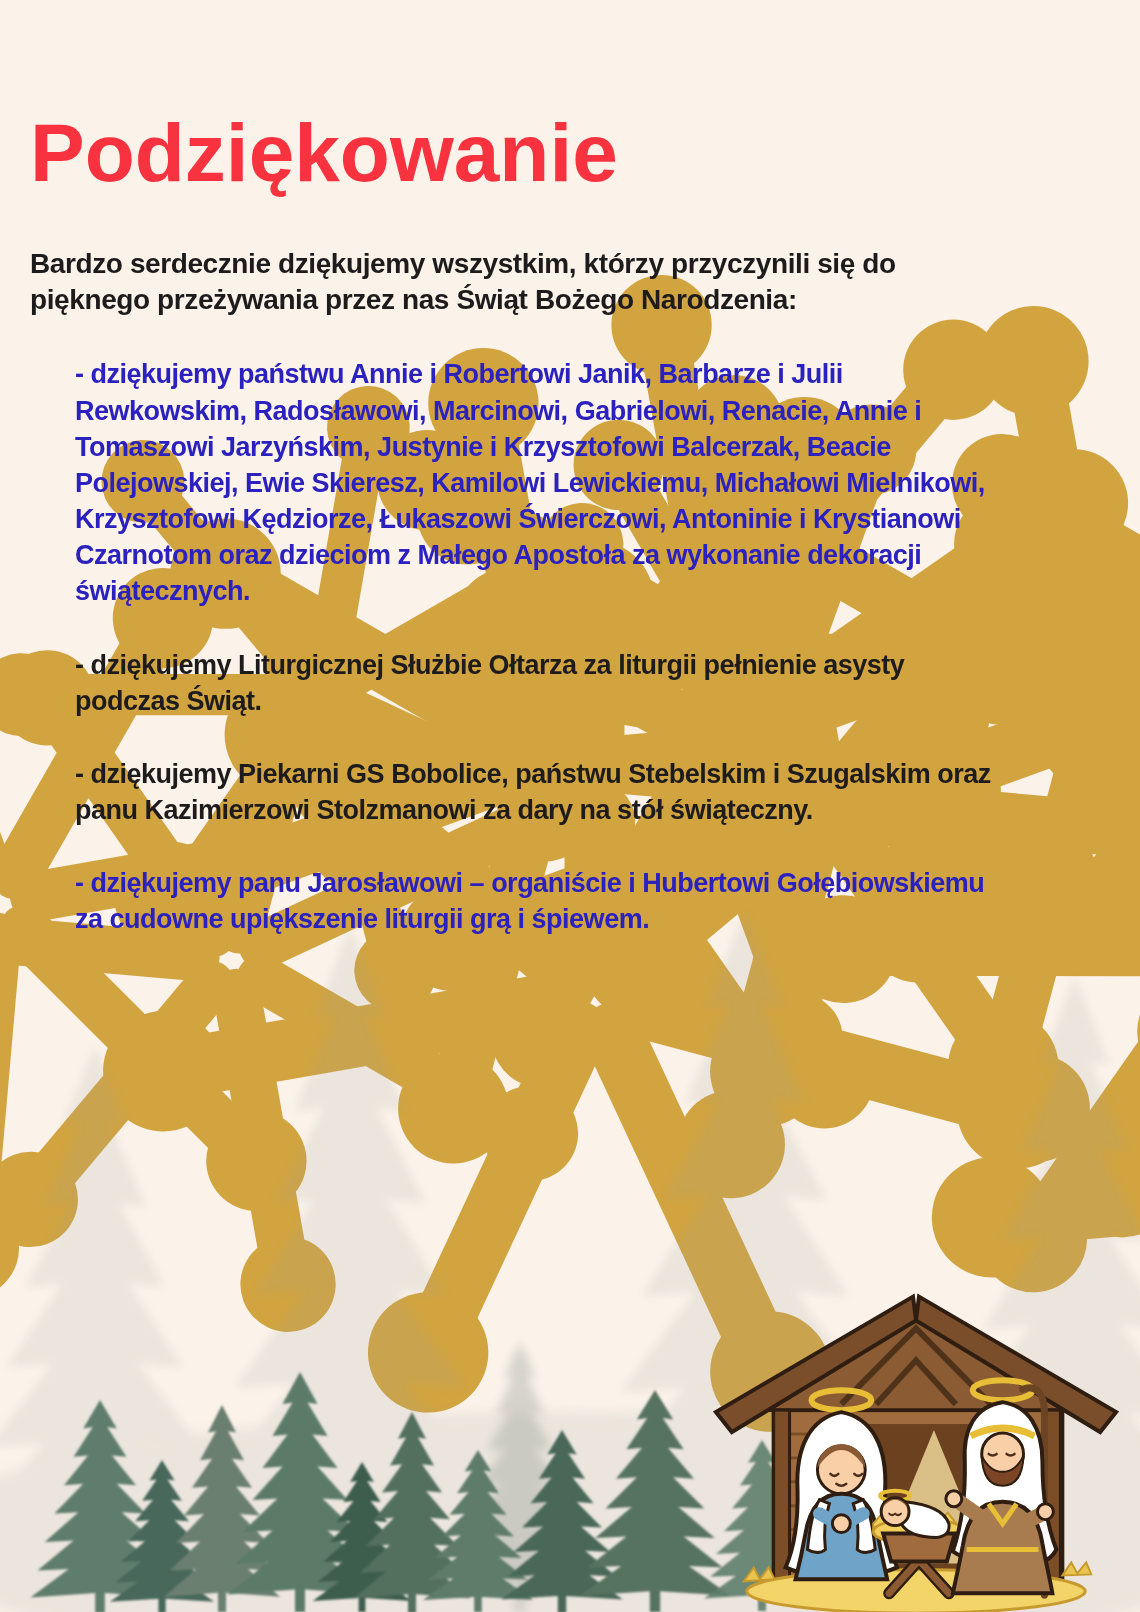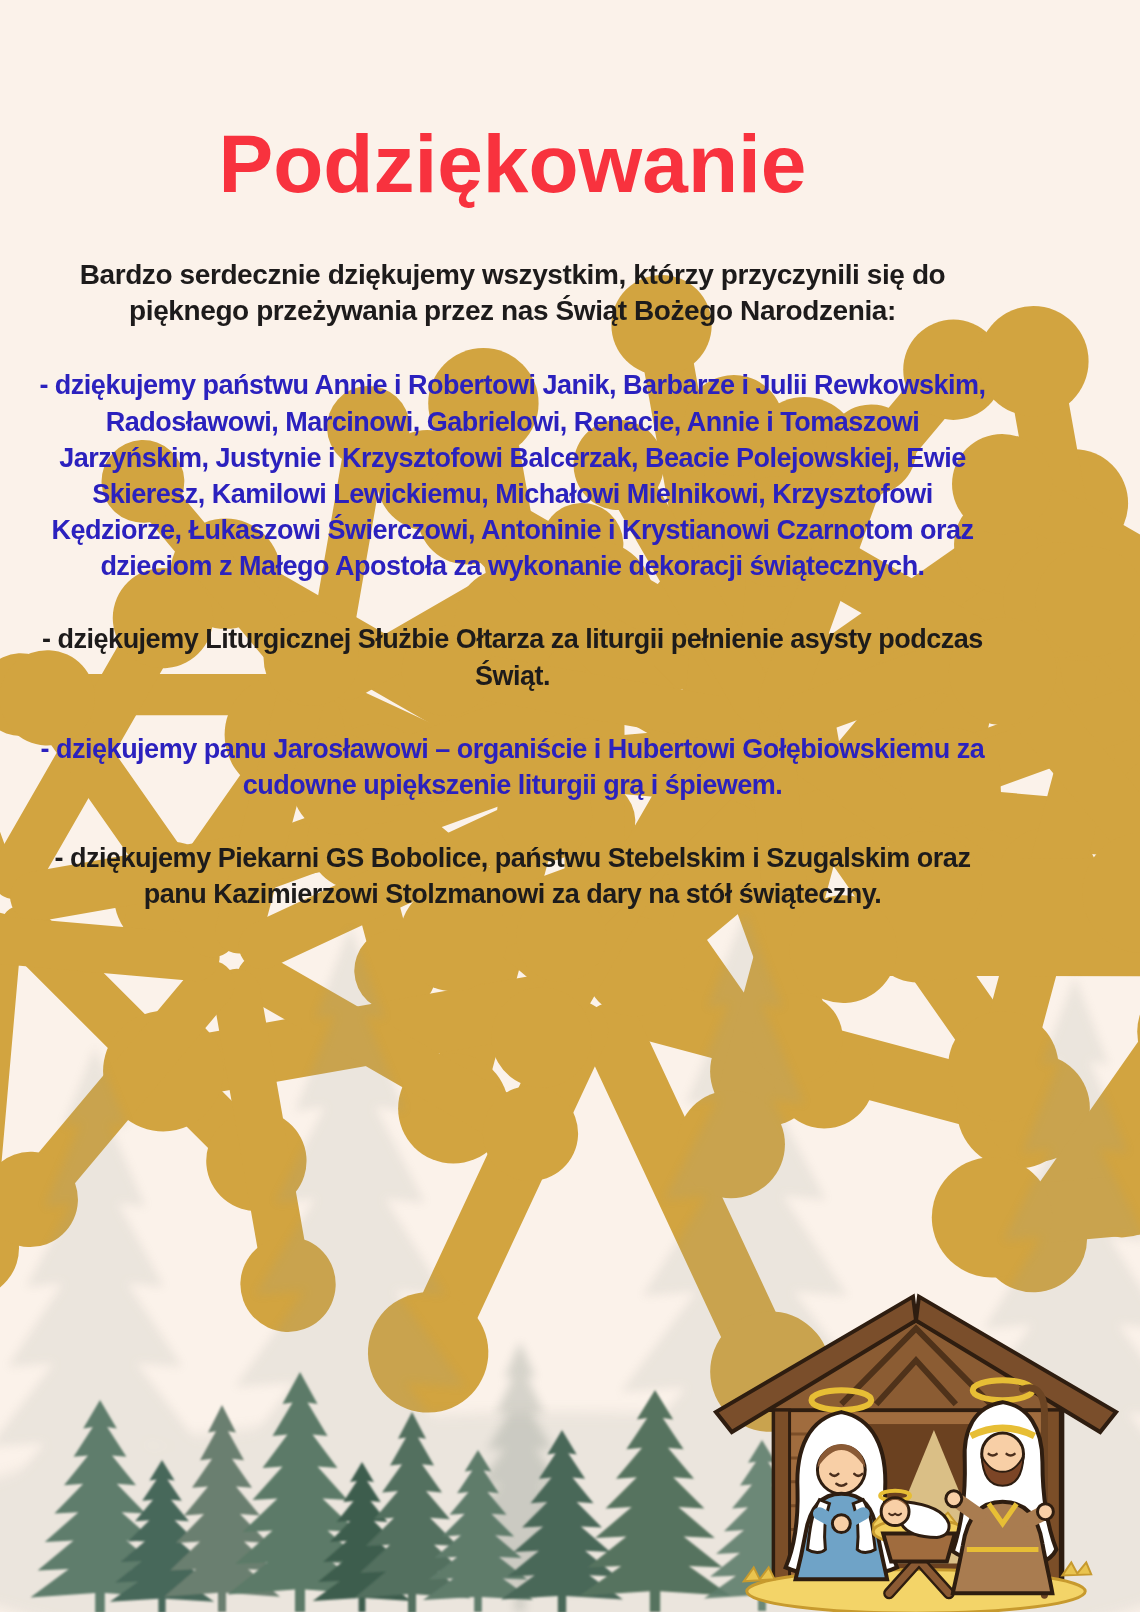--- a/index.html
+++ b/index.html
@@ -17,23 +17,23 @@
     background:var(--background);
     overflow:hidden;
     font-family:"Liberation Sans","DejaVu Sans",sans-serif;
     margin:0 auto;
   }
   .decor-svg{position:absolute;pointer-events:none;}
   #flakes-layer{left:0;top:0;z-index:1;}
   #forest-layer{left:0;bottom:0;z-index:1;}
   #nativity-layer{left:692px;top:1262px;z-index:3;}
   .content{
-    position:absolute;left:0;top:120px;width:1025px;
+    position:absolute;left:0;top:109px;width:1025px;
     padding:0 30px;
-    text-align:center;
+    text-align:left;
     z-index:2;
   }
   .title{
     color:var(--title-red);
     font-size:82px;
     font-weight:800;
     letter-spacing:0px;
     line-height:1.08;
     margin-bottom:10px;
   }
@@ -45,20 +45,21 @@
     letter-spacing:-0.4px;
     margin-bottom:38px;
     margin-top:48px;
   }
   .para{
     font-size:27px;
     font-weight:700;
     line-height:1.34;
     letter-spacing:-0.5px;
     margin-bottom:37px;
+    margin-left:45px;
   }
   .para.blue{color:var(--text-blue);}
   .para.black{color:var(--text-black);}
 </style>
 </head>
 <body>
 
 <div class="page">
 
   <svg width="0" height="0" style="position:absolute">
@@ -216,18 +217,18 @@
       <circle cx="355" cy="250" r="8" fill="#F8CFA6" stroke="#2E1D10" stroke-width="3"></circle>
     </g>
   </svg>
 
   <div class="content">
     <h1 class="title">Podziękowanie</h1>
     <p class="intro">Bardzo serdecznie dziękujemy wszystkim, którzy przyczynili się do pięknego przeżywania przez nas Świąt Bożego Narodzenia:</p>
     <div id="paras">
         <p class="para blue">- dziękujemy państwu Annie i Robertowi Janik, Barbarze i Julii Rewkowskim, Radosławowi, Marcinowi, Gabrielowi, Renacie, Annie i Tomaszowi Jarzyńskim, Justynie i Krzysztofowi Balcerzak, Beacie Polejowskiej, Ewie Skieresz, Kamilowi Lewickiemu, Michałowi Mielnikowi, Krzysztofowi Kędziorze, Łukaszowi Świerczowi, Antoninie i Krystianowi Czarnotom oraz dzieciom z Małego Apostoła za wykonanie dekoracji świątecznych.</p>
         <p class="para black">- dziękujemy Liturgicznej Służbie Ołtarza za liturgii pełnienie asysty podczas Świąt.</p>
+        <p class="para black">- dziękujemy Piekarni GS Bobolice, państwu Stebelskim i Szugalskim oraz panu Kazimierzowi Stolzmanowi za dary na stół świąteczny.</p>
         <p class="para blue">- dziękujemy panu Jarosławowi – organiście i Hubertowi Gołębiowskiemu za cudowne upiększenie liturgii grą i śpiewem.</p>
-        <p class="para black">- dziękujemy Piekarni GS Bobolice, państwu Stebelskim i Szugalskim oraz panu Kazimierzowi Stolzmanowi za dary na stół świąteczny.</p>
       </div>
   </div>
 
 </div>
 
 </body></html>

